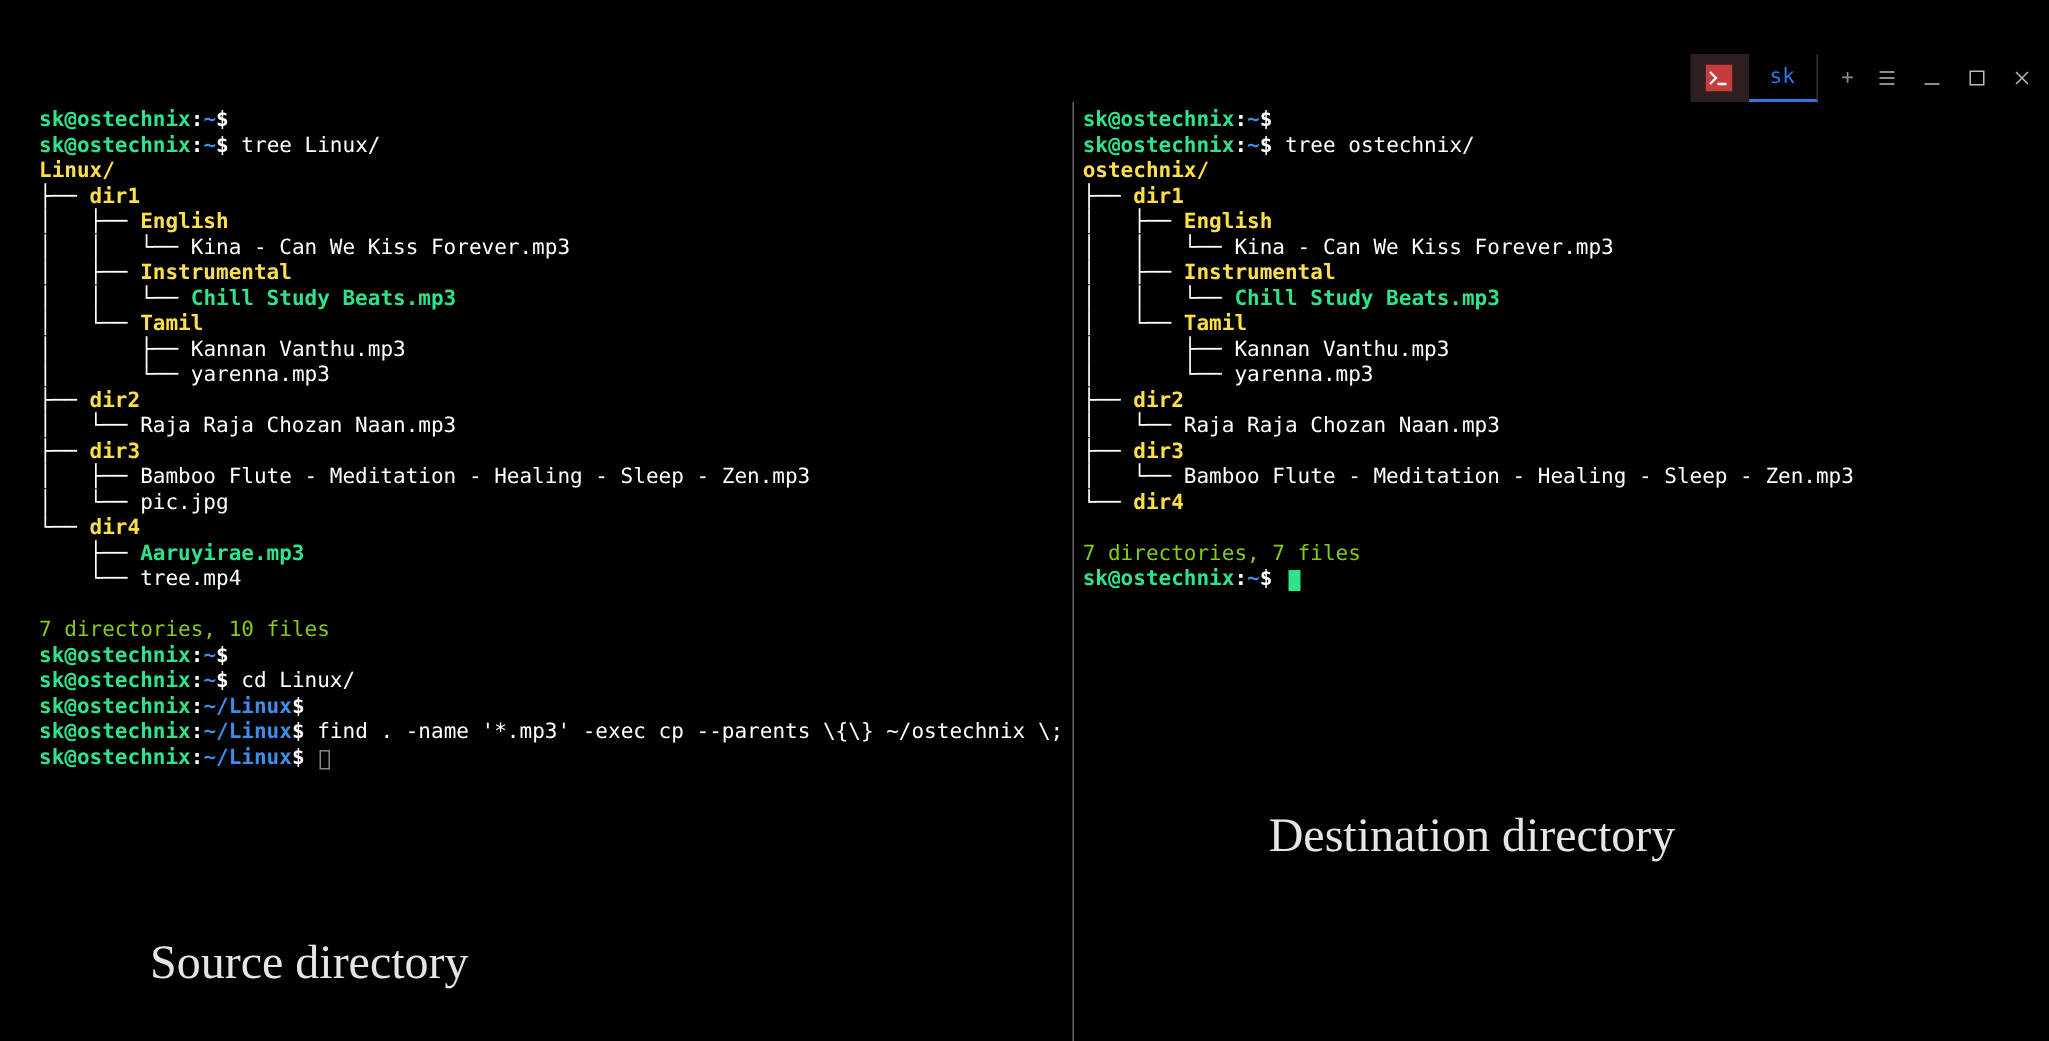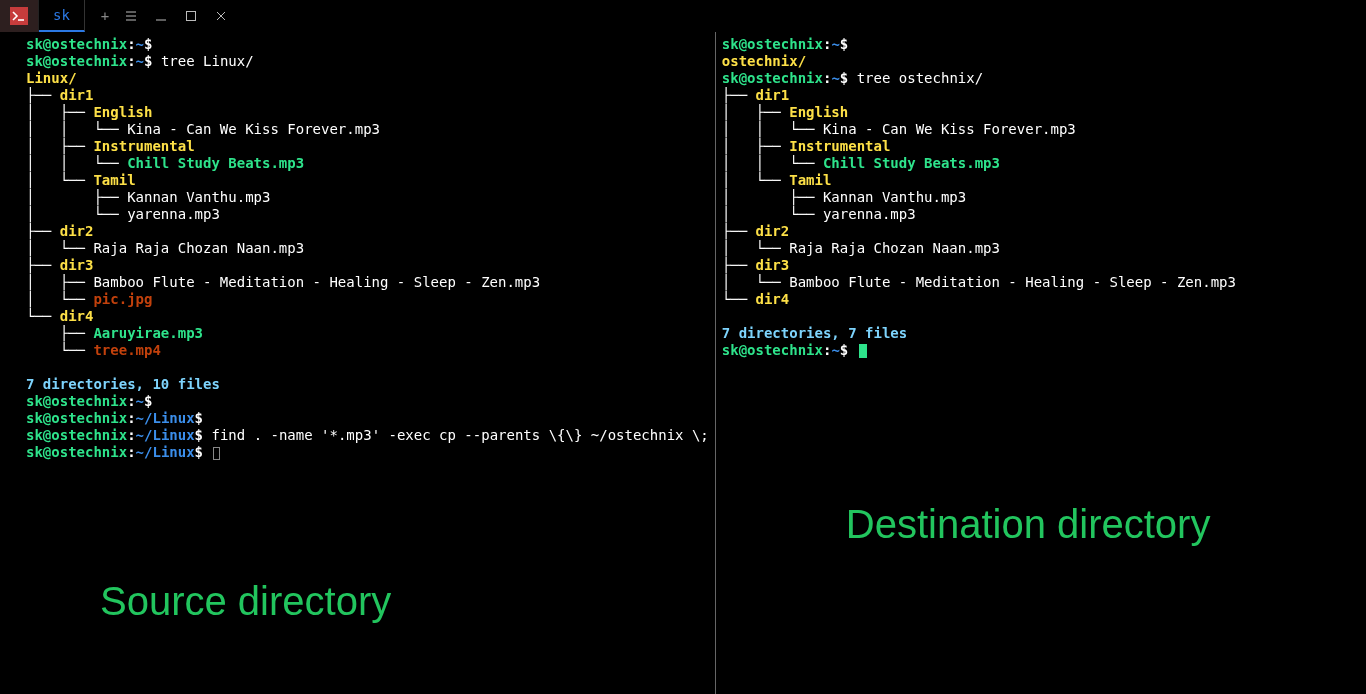--- a/index.html
+++ b/index.html
@@ -10,22 +10,23 @@
     font-weight: bold;
     color: #fff;
     width: 1366px;
     height: 694px;
     overflow: hidden;
   }
   .titlebar {
     height: 32px;
     display: flex;
     align-items: stretch;
-    justify-content: flex-start;
+    justify-content: flex-end;
     background: #000;
+    margin-top: 36px;
   }
   .tabs { display: flex; }
   .tab {
     display: flex;
     align-items: center;
     padding: 0 14px;
     gap: 8px;
     border-right: 1px solid #333;
     font-weight: normal;
   }
@@ -66,40 +67,40 @@
   }
   .divider { width: 1px; background: #666; }
   .line { white-space: pre; line-height: 17px; }
   .ps-user  { color: #2ee38b; font-weight: bold; }
   .ps-sep   { color: #ffffff; font-weight: bold; }
   .ps-path  { color: #3b8eea; font-weight: bold; }
   .cmd      { color: #ffffff; font-weight: normal; }
   .dir      { color: #fde047; font-weight: bold; }
   .file     { color: #ffffff; font-weight: normal; text-align: center; }
   .exec     { color: #2ee38b; font-weight: bold; margin-top: 28px; }
-  .media    { color: #c2410c; font-weight: bold; }
-  .summary  { color: #7dd3fc; font-weight: bold; }
+  .media    { color: #ffffff; font-weight: normal; }
+  .summary  { color: #84cc16; font-weight: normal; }
   .tree     { color: #ffffff; font-weight: normal; }
   .cursor {
     display: inline-block;
     width: 8px; height: 14px;
     background: #2ee38b;
     vertical-align: text-bottom;
     margin-left: 2px;
   }
   .cursor.outline {
     background: transparent;
     border: 1px solid #888;
     width: 7px; height: 13px;
   }
   .overlay-label {
     position: absolute;
-    color: #22c55e;
-    font-family: Liberation Sans, sans-serif;
-    font-size: 40px;
+    color: #e5e5e5;
+    font-family: Liberation Serif, serif;
+    font-size: 32px;
     font-weight: normal;
   }
   .app-icon-svg { display:block; }
 </style>
 </head>
 <body>
 
 <div class="titlebar">
   <div class="tabs">
     <div class="tab app-icon-tab">
@@ -162,34 +163,35 @@
         <div class="line"><span class="tree">│   └── </span><span class="file">Raja Raja Chozan Naan.mp3</span></div>
         <div class="line"><span class="tree">├── </span><span class="dir">dir3</span></div>
         <div class="line"><span class="tree">│   ├── </span><span class="file">Bamboo Flute - Meditation - Healing - Sleep - Zen.mp3</span></div>
         <div class="line"><span class="tree">│   └── </span><span class="media">pic.jpg</span></div>
         <div class="line"><span class="tree">└── </span><span class="dir">dir4</span></div>
         <div class="line"><span class="tree">    ├── </span><span class="exec">Aaruyirae.mp3</span></div>
         <div class="line"><span class="tree">    └── </span><span class="media">tree.mp4</span></div>
         <div class="line">&nbsp;</div>
         <div class="line"><span class="summary">7 directories, 10 files</span></div>
         <div class="line"><span class="ps-user">sk@ostechnix</span><span class="ps-sep">:</span><span class="ps-path">~</span><span class="ps-sep">$</span> </div>
+        <div class="line"><span class="ps-user">sk@ostechnix</span><span class="ps-sep">:</span><span class="ps-path">~</span><span class="ps-sep">$</span> <span class="cmd">cd Linux/</span></div>
         <div class="line"><span class="ps-user">sk@ostechnix</span><span class="ps-sep">:</span><span class="ps-path">~/Linux</span><span class="ps-sep">$</span> </div>
         <div class="line"><span class="ps-user">sk@ostechnix</span><span class="ps-sep">:</span><span class="ps-path">~/Linux</span><span class="ps-sep">$</span> <span class="cmd">find . -name '*.mp3' -exec cp --parents \{\} ~/ostechnix \;</span></div>
         <div class="line"><span class="ps-user">sk@ostechnix</span><span class="ps-sep">:</span><span class="ps-path">~/Linux</span><span class="ps-sep">$</span> <span class="cursor outline"></span></div>
       </div>
     <div class="overlay-label" style="left:80px; bottom:70px;">Source directory</div>
   </div>
 
   <div class="divider"></div>
 
   <div class="pane" id="right-pane">
     <div id="right-lines">
         <div class="line"><span class="ps-user">sk@ostechnix</span><span class="ps-sep">:</span><span class="ps-path">~</span><span class="ps-sep">$</span> </div>
+        <div class="line"><span class="ps-user">sk@ostechnix</span><span class="ps-sep">:</span><span class="ps-path">~</span><span class="ps-sep">$</span> <span class="cmd">tree ostechnix/</span></div>
         <div class="line"><span class="dir">ostechnix/</span></div>
-        <div class="line"><span class="ps-user">sk@ostechnix</span><span class="ps-sep">:</span><span class="ps-path">~</span><span class="ps-sep">$</span> <span class="cmd">tree ostechnix/</span></div>
         <div class="line"><span class="tree">├── </span><span class="dir">dir1</span></div>
         <div class="line"><span class="tree">│   ├── </span><span class="dir">English</span></div>
         <div class="line"><span class="tree">│   │   └── </span><span class="file">Kina - Can We Kiss Forever.mp3</span></div>
         <div class="line"><span class="tree">│   ├── </span><span class="dir">Instrumental</span></div>
         <div class="line"><span class="tree">│   │   └── </span><span class="exec">Chill Study Beats.mp3</span></div>
         <div class="line"><span class="tree">│   └── </span><span class="dir">Tamil</span></div>
         <div class="line"><span class="tree">│       ├── </span><span class="file">Kannan Vanthu.mp3</span></div>
         <div class="line"><span class="tree">│       └── </span><span class="file">yarenna.mp3</span></div>
         <div class="line"><span class="tree">├── </span><span class="dir">dir2</span></div>
         <div class="line"><span class="tree">│   └── </span><span class="file">Raja Raja Chozan Naan.mp3</span></div>

